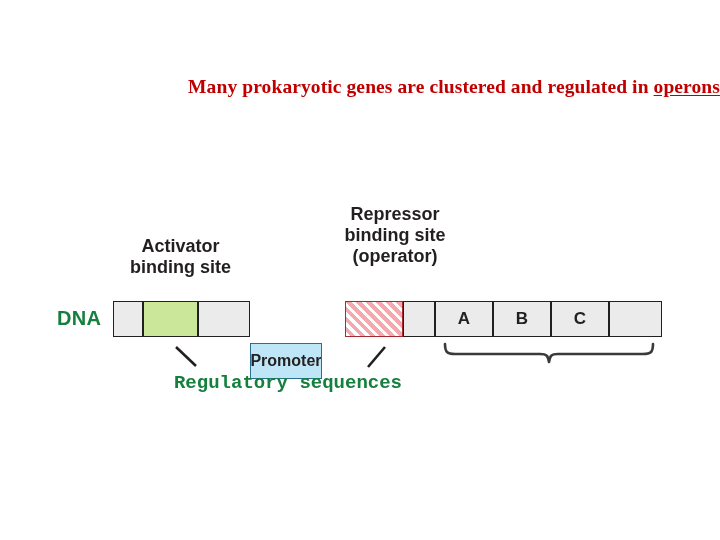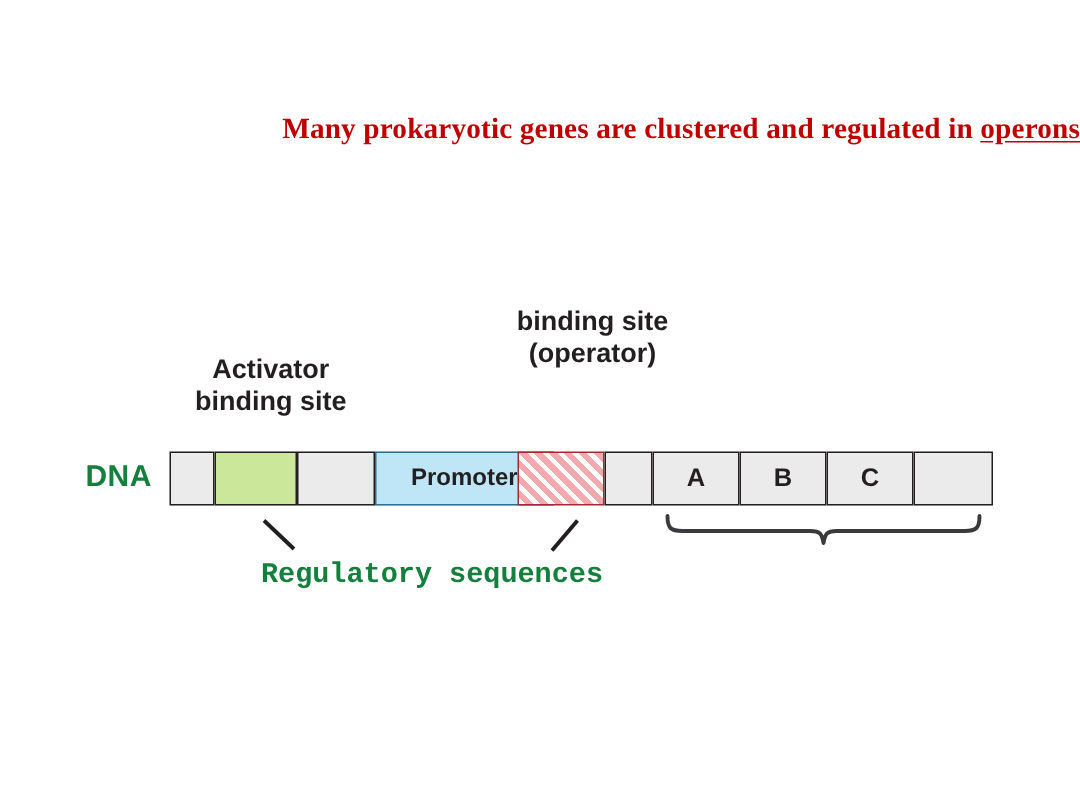--- a/index.html
+++ b/index.html
@@ -142,37 +142,38 @@
 </div>
 
 <div id="figure">
 
   <div class="callout" id="activator-label">
     <div>Activator</div>
     <div>binding site</div>
   </div>
 
   <div class="callout" id="repressor-label">
+    <div>Repressor</div>
     <div>binding site</div>
     <div>(operator)</div>
   </div>
 
   <div id="dna-label">DNA</div>
 
   <div id="dna-row">
     <div class="seg" style="left:0px;   width:30px;">
         <span></span>
       </div>
     <div class="seg green" style="left:30px;  width:55px;">
         <span></span>
       </div>
     <div class="seg" style="left:85px;  width:52px;">
         <span></span>
       </div>
-    <div class="seg blue" style="left:137px; width:119px;">
+    <div class="seg blue" style="left:137px; width:72px;margin-top:42px;">
         <span>Promoter</span>
       </div>
     <div class="seg hatch" style="left:232px; width:58px;">
         <span></span>
       </div>
     <div class="seg" style="left:290px; width:32px;">
         <span></span>
       </div>
     <div class="seg" style="left:322px; width:58px;">
         <span>A</span>

